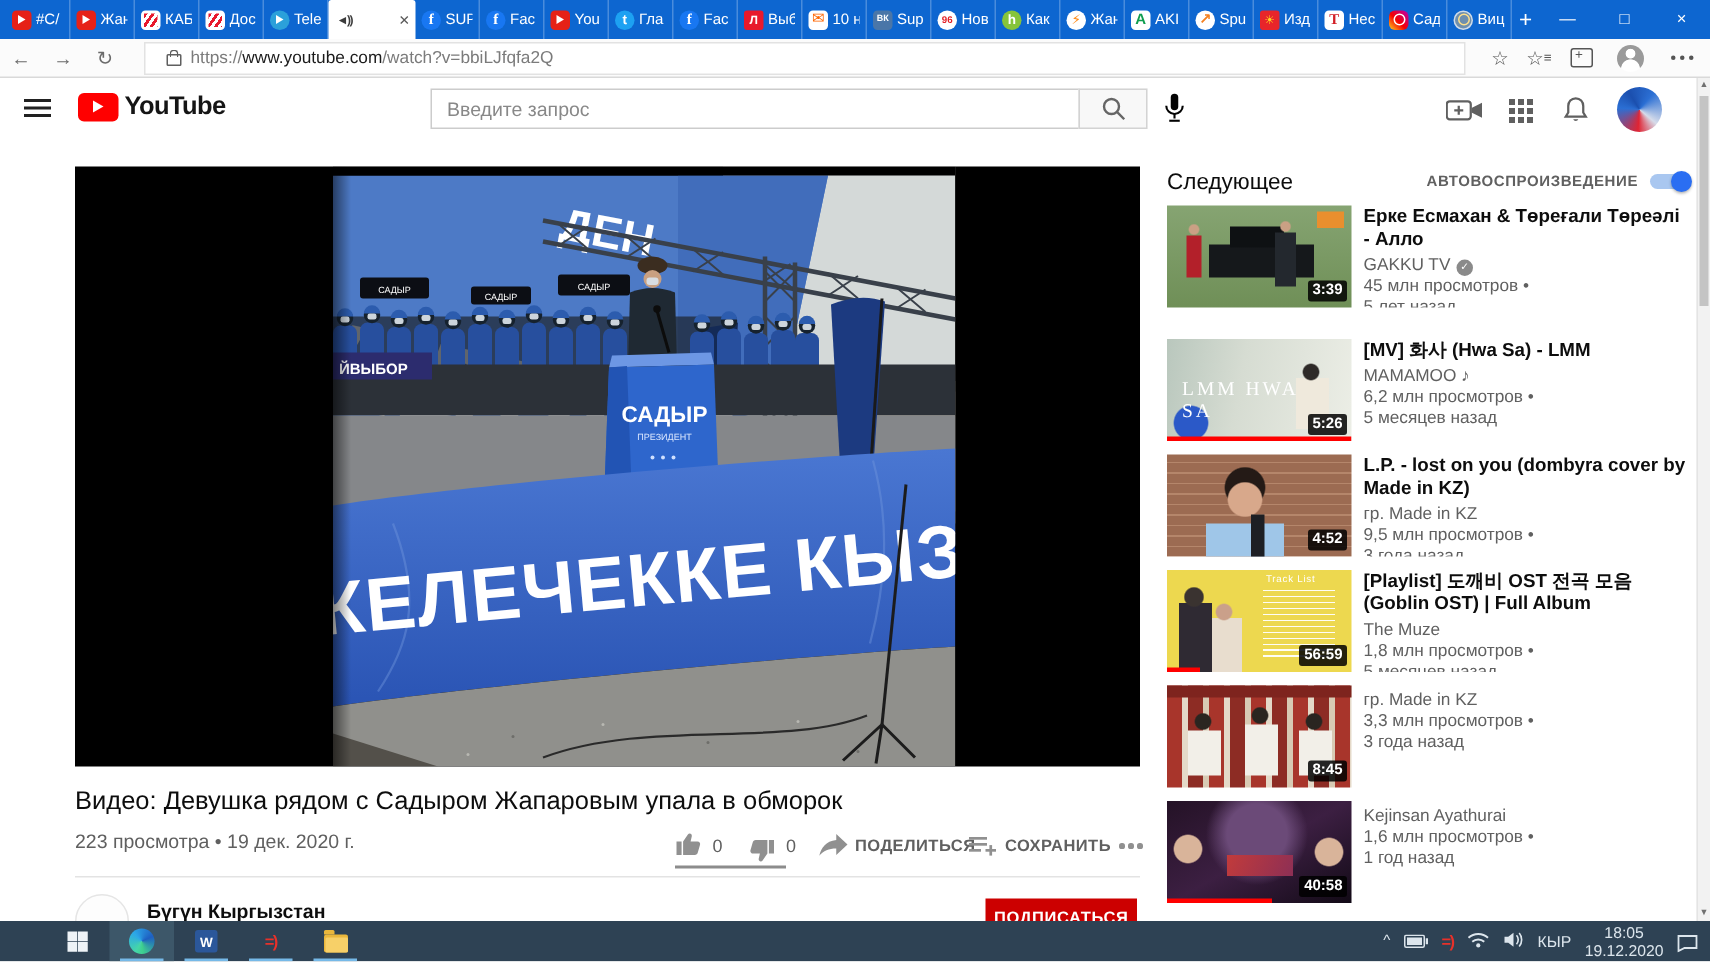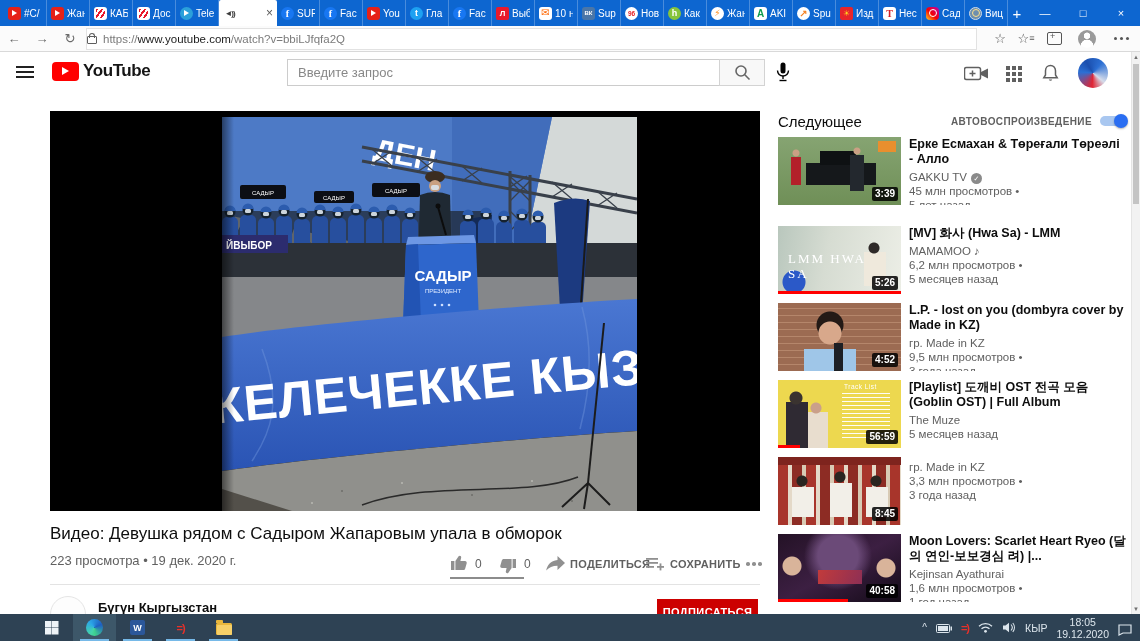--- a/index.html
+++ b/index.html
@@ -50,21 +50,21 @@
   .ic-tengri{background:#fff}
   .ic-tengri::before{content:"T";color:#d21f26;font-size:10px;font-weight:bold;font-family:"Liberation Serif",serif}
   .ic-instagram{background:linear-gradient(45deg,#ffd521,#f50000 45%,#b900b4);border-radius:4px}
   .ic-instagram::before{content:"";width:6px;height:6px;border:1.5px solid #fff;border-radius:50%}
   .ic-emblem{background:#6e8fae;border-radius:50%;border:1px solid #cfdbe8;box-sizing:border-box}
   .ic-emblem::before{content:"";width:6px;height:6px;border:1.2px solid #ffe08a;border-radius:50%}
 
   
   #navbar{position:absolute;left:0;top:26px;width:1140px;height:26px;background:#fbfbfb;border-bottom:1px solid #d9d9d9;display:flex;align-items:center;box-sizing:border-box;z-index:14}
   .navbtn{width:28px;text-align:center;color:#6b6b6b;font-size:13px}
-  #urlfield{flex:1;height:20px;margin:0 10px 0 2px;background:#fff;border:1px solid #e2e2e2;display:flex;align-items:center;padding:0 0;font-size:11.5px;gap:6px}
+  #urlfield{flex:1;height:20px;margin:0 10px 0 12px;background:#fff;border:1px solid #e2e2e2;display:flex;align-items:center;padding:0 14px;font-size:11.5px;gap:6px}
   .lock{width:8px;height:6px;border:1px solid #5f5f5f;border-radius:1px;position:relative;margin-top:3px;flex:none}
   .lock::before{content:"";position:absolute;top:-4px;left:1px;width:4px;height:4px;border:1px solid #5f5f5f;border-bottom:none;border-radius:3px 3px 0 0}
   .uscheme,.upath{color:#7b7b7b}
   .uhost{color:#1b1b1b}
   .chromeicon{width:26px;text-align:center;color:#555;font-size:13px}
   .starlist::after{content:"≡";font-size:9px;vertical-align:2px}
   .collections{width:13px;height:11px;border:1.2px solid #555;border-radius:2px;position:relative;margin:0 8px}
   .collections::before{content:"+";position:absolute;left:2px;top:-2px;font-size:9px;color:#555}
   .eavatar{width:18px;height:18px;border-radius:50%;margin:0 8px;background:radial-gradient(circle at 50% 32%,#fff 3px,transparent 3.5px),radial-gradient(circle at 50% 88%,#fff 6px,transparent 6.5px),#9a9a9a}
   .dots3{width:16px;height:4px;margin:0 10px}
@@ -621,20 +621,21 @@
 
         <div class="sbitem">
           <div class="thumb thumb-4">
             <span class="overlay">Track List</span>
             <span class="dur">56:59</span>
             <span class="prog" style="width: 18%;"></span>
           </div>
           <div class="info">
             <div class="t">[Playlist] 도깨비 OST 전곡 모음 (Goblin OST) | Full Album</div>
             <div class="c"><span>The Muze</span></div>
+            <div class="m">1,8 млн просмотров •</div>
             <div class="m">5 месяцев назад</div>
           </div>
         </div>
 
         <div class="sbitem">
           <div class="thumb thumb-5">
 
             <span class="dur">8:45</span>
             <span class="prog" style="width: 0%;"></span>
           </div>
@@ -645,21 +646,20 @@
           </div>
         </div>
 
         <div class="sbitem">
           <div class="thumb thumb-6">
 
             <span class="dur">40:58</span>
             <span class="prog" style="width: 57%;"></span>
           </div>
           <div class="info">
-            <div class="t">Moon Lovers: Scarlet Heart Ryeo (달의 연인-보보경심 려) |...</div>
             <div class="c"><span>Kejinsan Ayathurai</span></div>
             <div class="m">1,6 млн просмотров •</div>
             <div class="m">1 год назад</div>
           </div>
         </div>
       </div>
   </div>
 
   <div id="pagescroll">
     <span class="up">▲</span>

